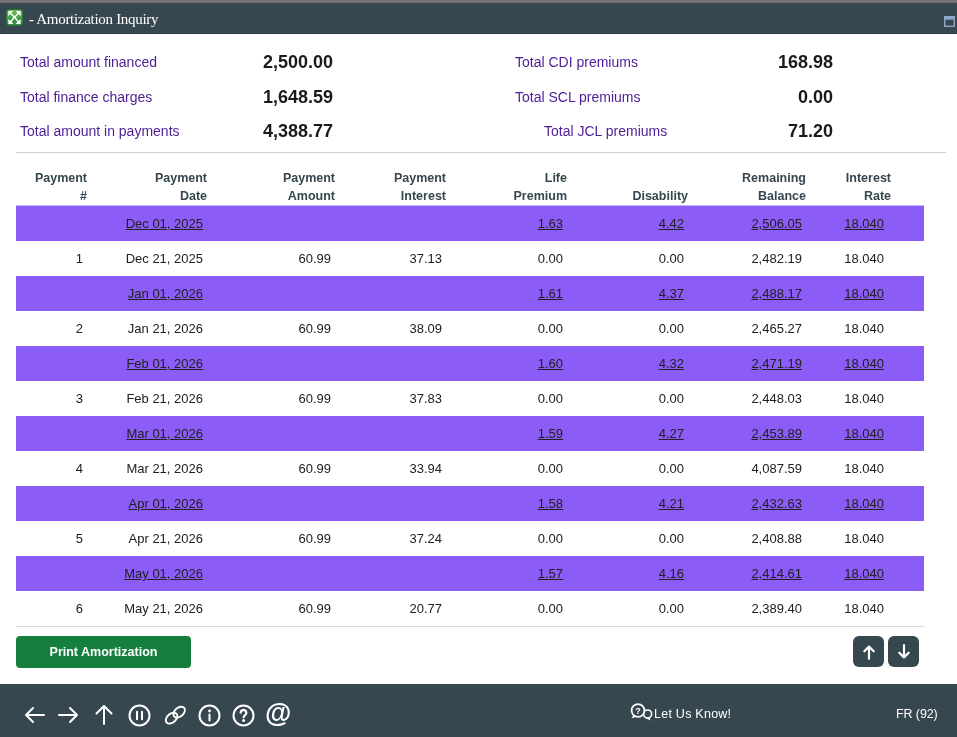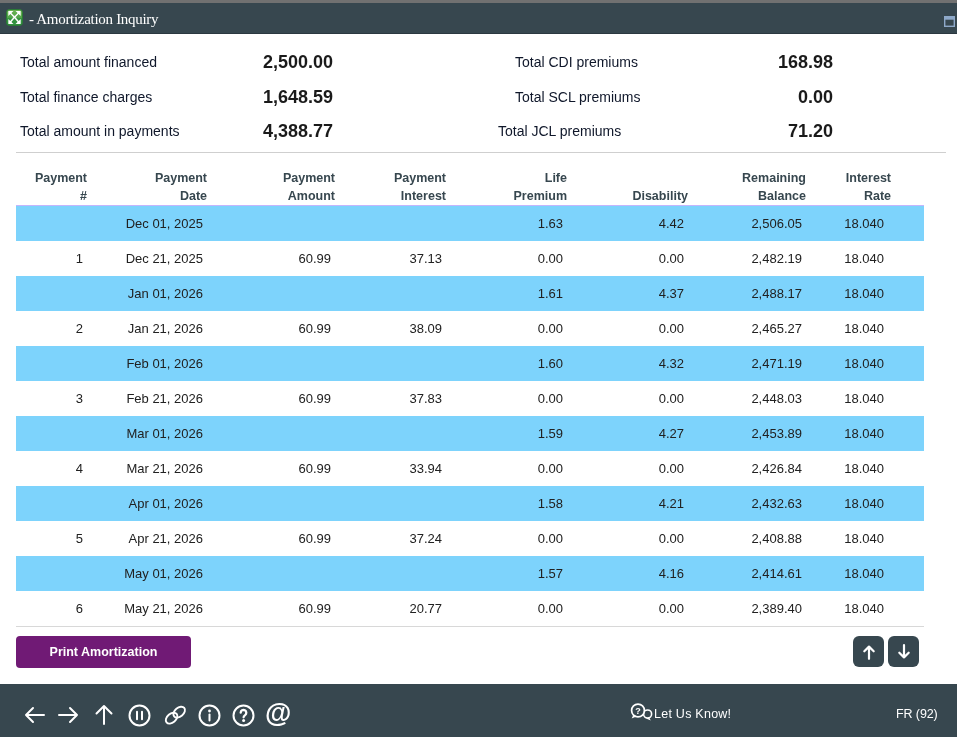--- a/index.html
+++ b/index.html
@@ -5,35 +5,35 @@
   html,body{margin:0;padding:0;}
   body{width:957px;height:737px;position:relative;overflow:hidden;
        font-family:"Liberation Sans",sans-serif;background:#fff;}
   .topstrip{position:absolute;left:0;top:0;width:957px;height:3px;background:#717171;}
   .titlebar{position:absolute;left:0;top:3px;width:957px;height:31px;background:#37474F;border-bottom:1px solid #2b3840;box-sizing:border-box;}
   .titleicon{position:absolute;left:6px;top:6px;}
   .titletext{position:absolute;left:29px;top:8.5px;font-size:15px;letter-spacing:-0.3px;color:#fff;line-height:20px;font-family:Liberation Serif, serif;}
   .winicon{position:absolute;left:944px;top:16px;}
 
   
-  .lbl{position:absolute;font-size:14px;color:#0f172a;line-height:20px;}
+  .lbl{position:absolute;font-size:14px;color:#4c1d95;line-height:20px;}
   .val{position:absolute;font-size:18px;font-weight:bold;color:#1a1a1a;line-height:20px;text-align:right;}
 
   
   .amtable{position:absolute;left:16px;top:152px;border-collapse:separate;border-spacing:0;table-layout:fixed;width:908px;}
   .amtable th{font-size:12.5px;font-weight:bold;color:#37474F;text-align:right;vertical-align:bottom;
       padding:0 8px 0 0;line-height:18px;border-bottom:1px solid #c4b5fd;}
   .amtable td{font-size:13px;color:#212121;text-align:right;padding:0 12px 0 0;height:35px;box-sizing:border-box;}
   .amtable th.last{padding-right:33px;}
   .amtable td.last{padding-right:40px;}
-  .amtable tr.g td{background:#7dd3fc;}
+  .amtable tr.g td{background:#8b5cf6;text-decoration:underline;}
   .amtable tr.final td{border-bottom:1px solid #d8d8d8;height:36px;}
   .tabletop{position:absolute;left:16px;top:152px;width:930px;height:1px;background:#cfcfcf;}
 
-  .printbtn{position:absolute;left:16px;top:636px;width:175px;height:32px;background:#701a75;border-radius:4px;
+  .printbtn{position:absolute;left:16px;top:636px;width:175px;height:32px;background:#15803d;border-radius:4px;
       color:#fff;font-size:12.5px;font-weight:bold;text-align:center;line-height:32px;}
   .navbtn{position:absolute;top:636px;width:31px;height:31px;background:#37474F;border-radius:6px;}
   .navbtn svg{position:absolute;left:5.5px;top:5.5px;}
 
   .footer{position:absolute;left:0;top:684px;width:957px;height:53px;background:#37474F;}
   .ficon{position:absolute;top:703px;}
   .letus{position:absolute;left:654px;top:705px;font-size:12.5px;font-weight:normal;color:#fff;line-height:18px;letter-spacing:0.25px;}
   .fr{position:absolute;left:896px;top:705px;font-size:12.5px;color:#fff;line-height:18px;letter-spacing:-0.1px;}
 </style>
 </head>
@@ -73,21 +73,21 @@
 <div class="val" style="left:183px;top:52px;width:150px;">2,500.00</div>
 <div class="lbl" style="left:20px;top:86.5px;">Total finance charges</div>
 <div class="val" style="left:183px;top:86.5px;width:150px;">1,648.59</div>
 <div class="lbl" style="left:20px;top:121px;">Total amount in payments</div>
 <div class="val" style="left:183px;top:121px;width:150px;">4,388.77</div>
 
 <div class="lbl" style="left:515px;top:52px;">Total CDI premiums</div>
 <div class="val" style="left:683px;top:52px;width:150px;">168.98</div>
 <div class="lbl" style="left:515px;top:86.5px;">Total SCL premiums</div>
 <div class="val" style="left:683px;top:86.5px;width:150px;">0.00</div>
-<div class="lbl" style="left:498px;top:121px;">Total JCL premiums</div>
+<div class="lbl" style="left:544px;top:121px;">Total JCL premiums</div>
 <div class="val" style="left:683px;top:121px;width:150px;">71.20</div>
 
 <div class="tabletop"></div>
 <table class="amtable">
 <colgroup>
 <col style="width:79px">
       <col style="width:120px">
       <col style="width:128px">
       <col style="width:111px">
 <col style="width:121px">
@@ -178,21 +178,21 @@
         <td>2,453.89</td>
         <td class="last">18.040</td>
       </tr>
 <tr>
         <td>4</td>
         <td>Mar 21, 2026</td>
         <td>60.99</td>
         <td>33.94</td>
         <td>0.00</td>
         <td>0.00</td>
-        <td>2,426.84</td>
+        <td>4,087.59</td>
         <td class="last">18.040</td>
       </tr>
 <tr class="g">
         <td></td>
         <td>Apr 01, 2026</td>
         <td></td>
         <td></td>
         <td>1.58</td>
         <td>4.21</td>
         <td>2,432.63</td>

